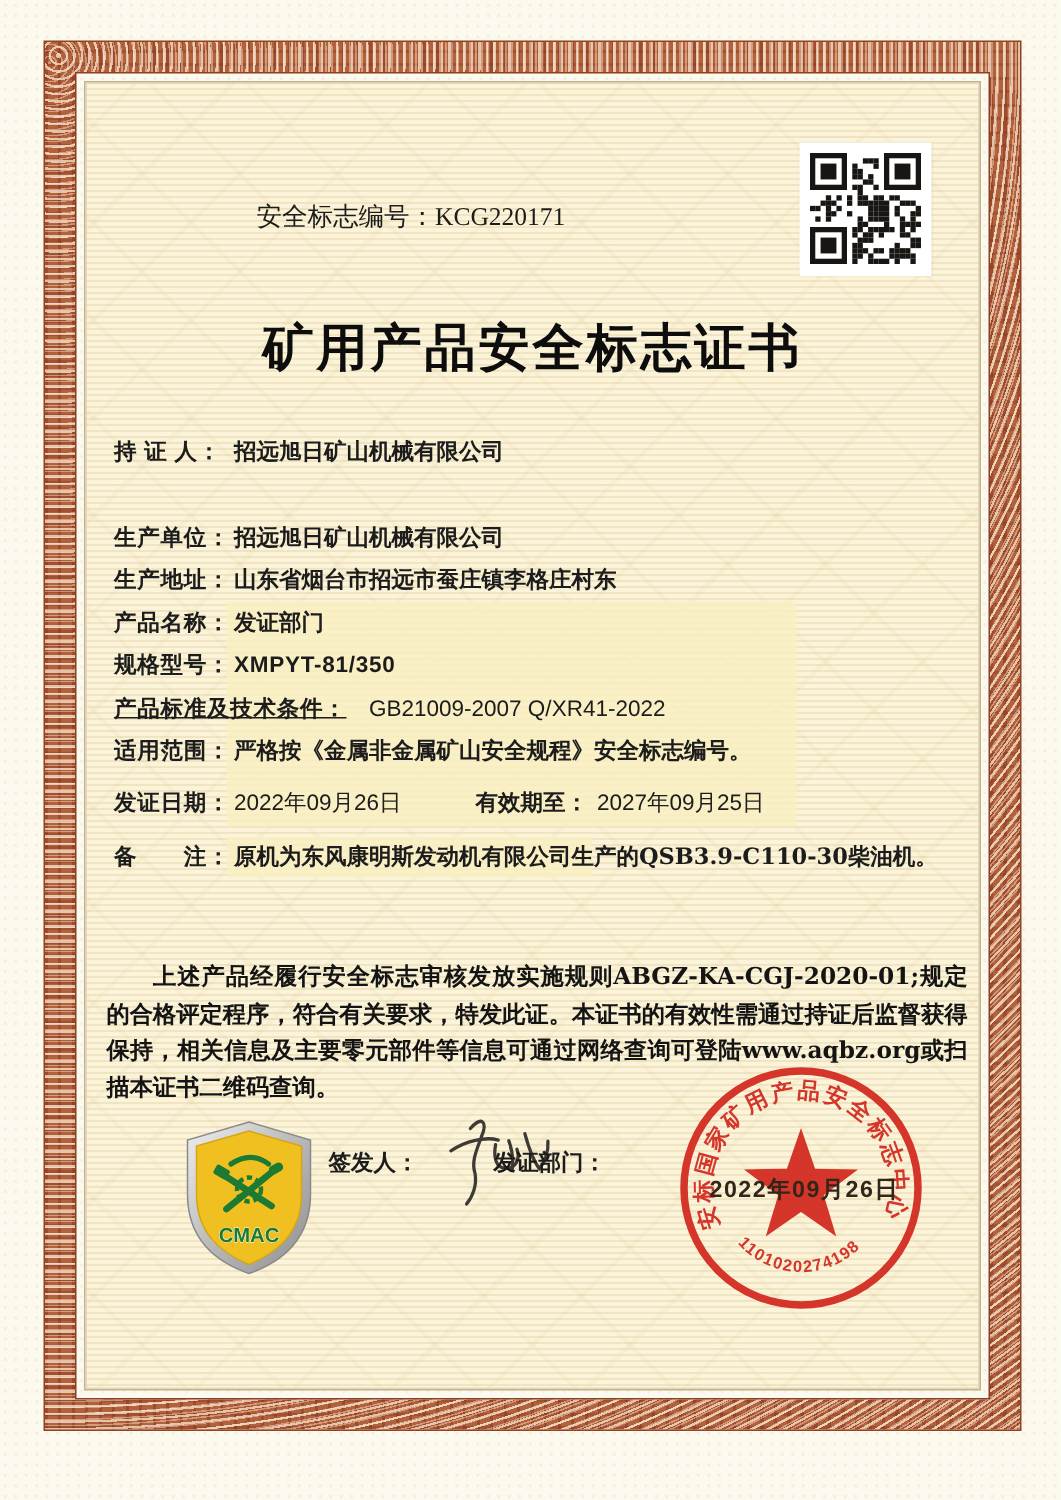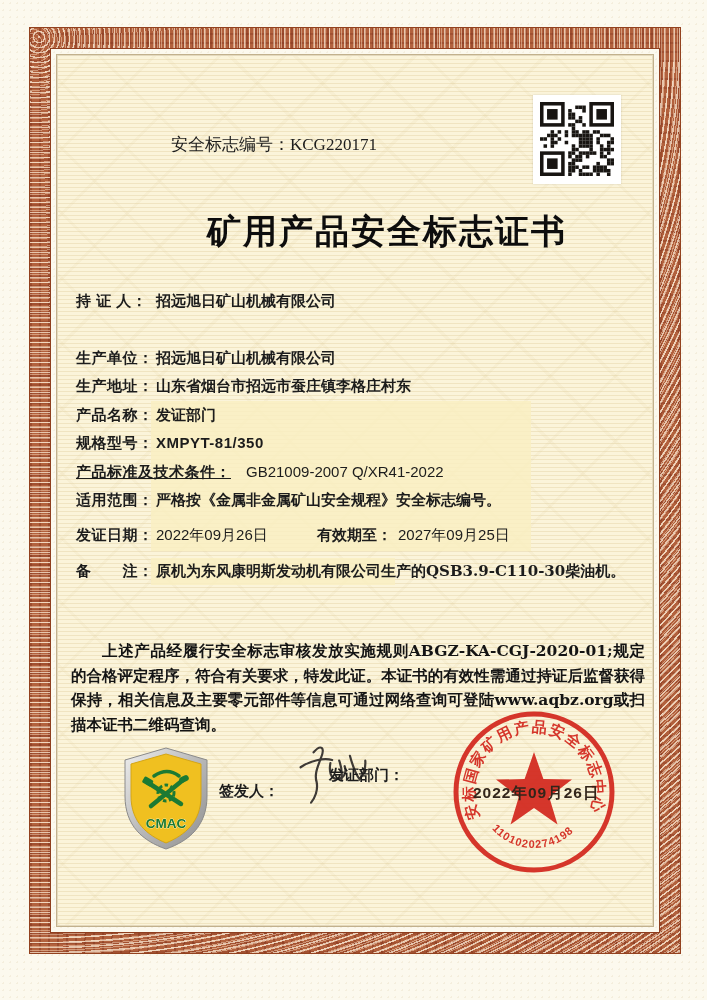--- a/index.html
+++ b/index.html
@@ -33,35 +33,35 @@
   .abs{position:absolute;}
   
   .ka-wrap{left:42px;top:52px;width:100px;height:66px;}
   .markno{left:114px;top:78px;width:300px;
     font-family:"Liberation Serif",serif;font-size:17px;color:#1c1c1c;}
   .markno b{font-weight:normal;font-family:"Liberation Serif",serif;}
   .qr{left:476px;top:40px;width:88px;height:89px;background:#fff;box-shadow:0 0 2px rgba(0,0,0,.15);}
   .qr svg{position:absolute;left:7px;top:7px;}
   .title{left:0;top:154px;width:596px;text-align:center;
     font-family:"Liberation Serif","DejaVu Serif",serif;font-weight:900;
-    font-size:34px;letter-spacing:2px;color:#0d0d0d;margin-left:32px;}
+    font-size:34px;letter-spacing:2px;color:#0d0d0d;}
   
   .row{position:absolute;left:19px;height:20px;font-size:15px;color:#1c1c1c;white-space:nowrap;}
   .lbl{display:inline-block;width:80px;font-weight:700;font-family:"Liberation Sans",sans-serif;letter-spacing:0.5px;}
   .lbl.wide{width:170px;text-decoration:underline;}
   .val{font-family:"DejaVu Serif","Liberation Serif",serif;font-weight:600;}
   .val.code{font-family:"Liberation Sans",sans-serif;font-weight:700;letter-spacing:0.5px;}
   .val.num{font-family:"Liberation Sans",sans-serif;font-weight:500;}
   .inlinelbl{font-weight:700;font-family:"Liberation Sans",sans-serif;position:absolute;}
   
   .statement{left:14px;top:584px;width:574px;font-family:"DejaVu Serif","Liberation Serif",serif;
     font-size:15.5px;line-height:24.5px;font-weight:600;color:#141414;text-indent:2em;text-align:justify;}
   
   .cmac{left:64px;top:691px;width:90px;height:105px;}
-  .signer{left:162px;top:711px;font-size:15px;font-weight:700;color:#1c1c1c;margin-top:16px;}
+  .signer{left:162px;top:711px;font-size:15px;font-weight:700;color:#1c1c1c;}
   .dept{left:272px;top:711px;font-size:15px;font-weight:700;color:#1c1c1c;}
   .sig{left:236px;top:682px;width:80px;height:70px;transform:rotate(-4deg);}
   .stamp{left:392px;top:652px;width:170px;height:170px;opacity:0.93;}
   .stamp-date{left:416px;top:728px;font-size:15.5px;font-weight:700;color:#32251a;
     letter-spacing:1px;z-index:5;font-family:"Liberation Sans",sans-serif;}
   svg text{font-family:"Liberation Serif",serif;}
 </style>
 </head>
 <body>
 

